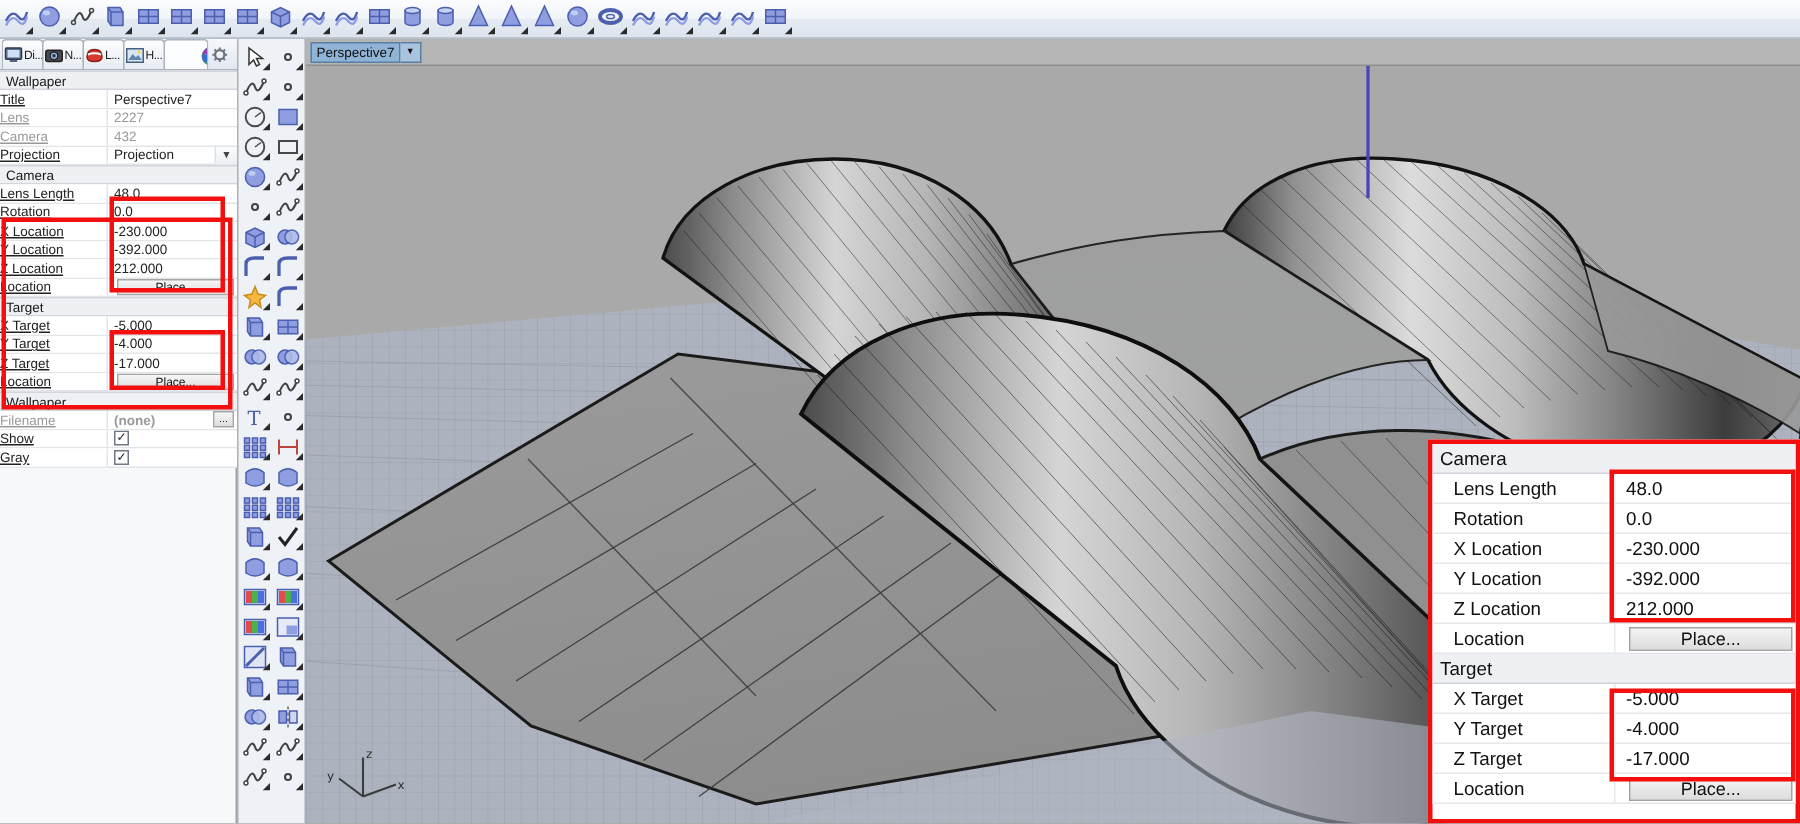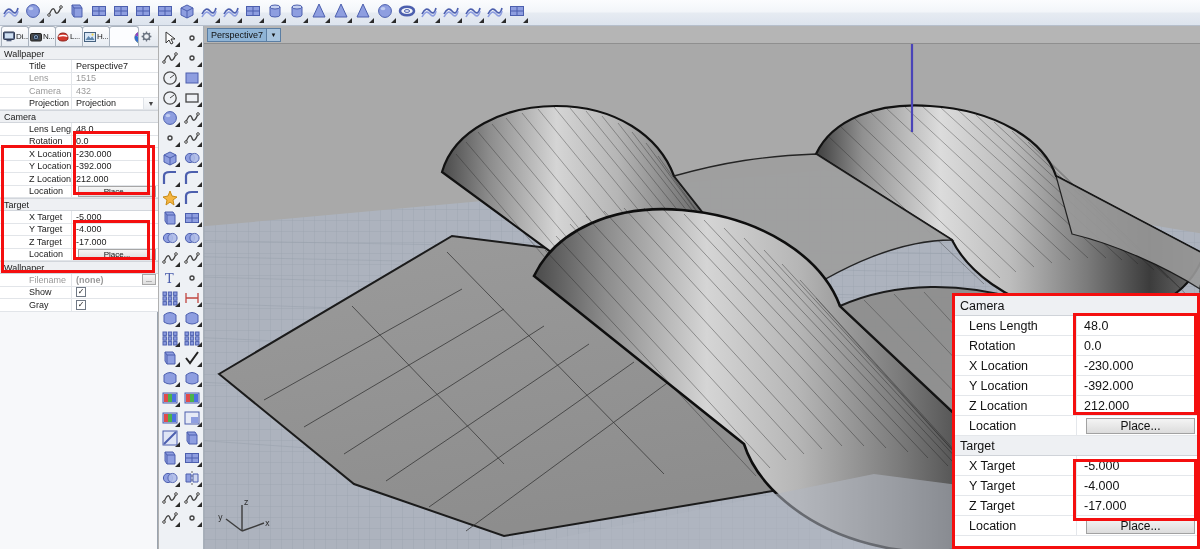--- a/index.html
+++ b/index.html
@@ -82,24 +82,24 @@
     height: 13px; line-height: 11px;
   }
   .grow {
     display: flex; width: 158px; height: 12.5px;
     border-bottom: 1px solid #e2e5e9;
     font-size: 9px; color: #222;
     align-items: center;
     background: #ffffff;
   }
   .grow .gk {
-    width: 72px; padding-left: 29px;
+    width: 72px; padding-left: 0;
     border-right: 1px solid #e2e5e9;
     height: 100%; display:flex; align-items:center;
-    background: #ffffff; overflow:hidden; white-space:nowrap;
+    background: #ffffff; overflow:hidden; white-space:nowrap;text-decoration:underline;
   }
   .grow .gv {
     flex:1; padding-left: 4px; height:100%;
     display:flex; align-items:center; overflow:hidden; white-space:nowrap;
   }
   .grow.dim .gk, .grow.dim .gv { color: #9a9a9a; }
   .dd-arrow {
     width: 15px; height: 100%;
     border-left: 1px solid #dfe3e8;
     background: linear-gradient(to bottom,#fbfcfd,#eceff3);
@@ -492,21 +492,21 @@
         </div>
       </div>
     <div id="panel-body">
         <div class="grid-section">Wallpaper</div>
         <div class="grow">
           <div class="gk">Title</div>
           <div class="gv">Perspective7</div>
         </div>
         <div class="grow dim">
           <div class="gk">Lens</div>
-          <div class="gv">1515</div>
+          <div class="gv">2227</div>
         </div>
         <div class="grow dim">
           <div class="gk">Camera</div>
           <div class="gv">432</div>
         </div>
         <div class="grow">
           <div class="gk">Projection</div>
           <div class="gv">
             <span style="flex: 1 1 0%;">Projection</span>
             <div class="dd-arrow">▼</div>

